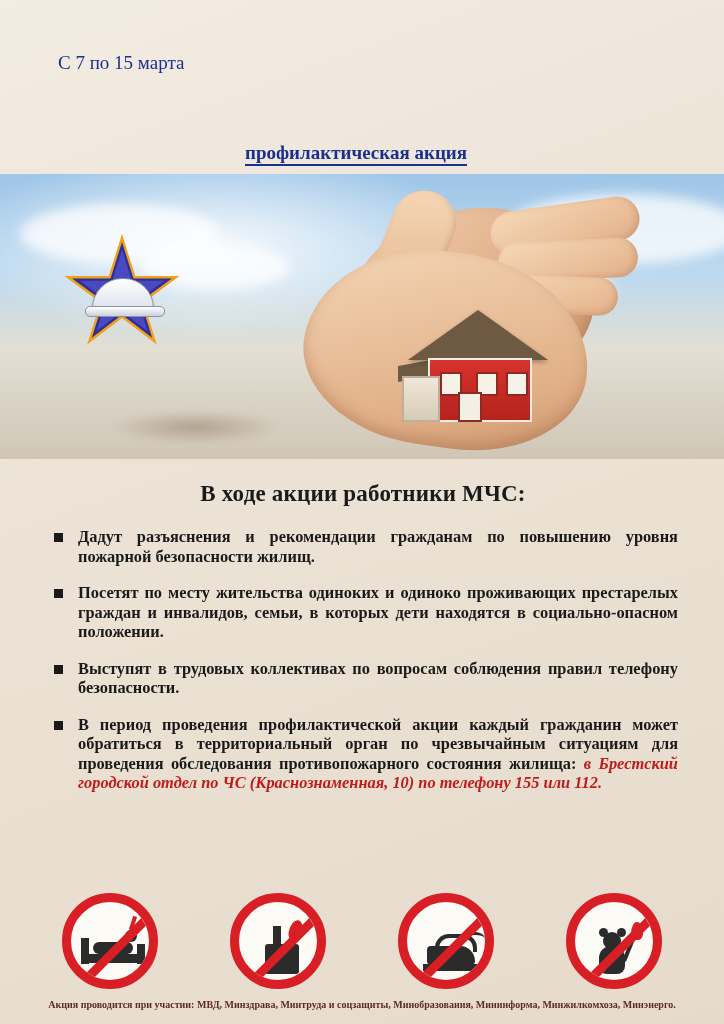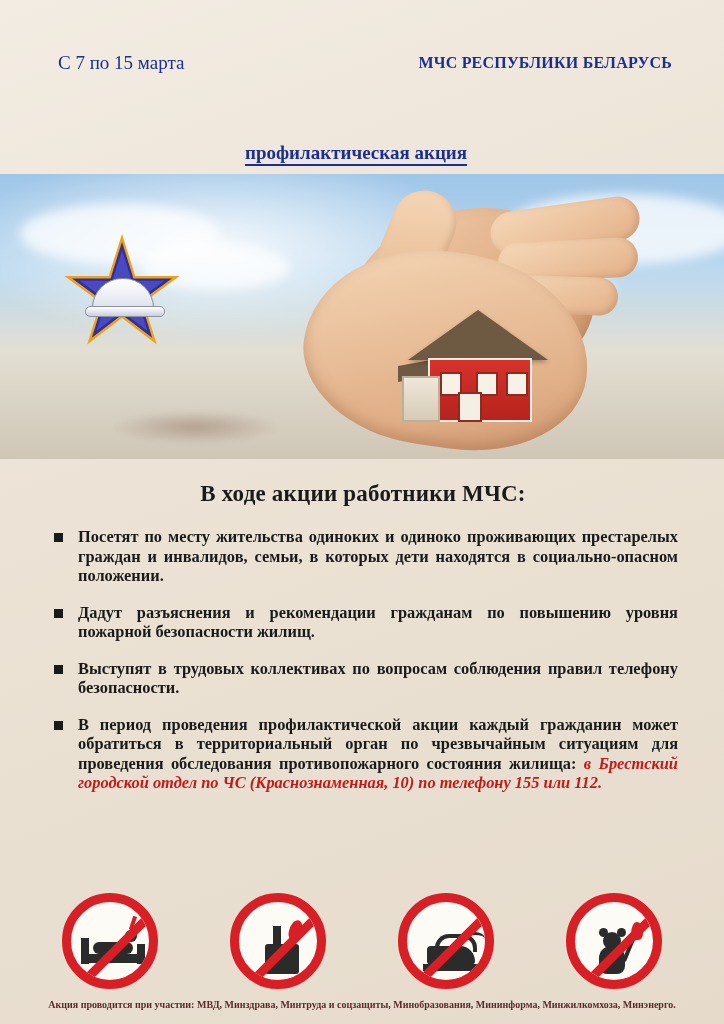--- a/index.html
+++ b/index.html
@@ -238,21 +238,20 @@
     padding:10px 40px 14px;
   }
 </style>
 </head>
 <body>
 
 <div class="poster">
 
   <div class="header">
     <div class="date-line">С 7 по 15 марта</div>
-    <div class="org-line">МЧС РЕСПУБЛИКИ БЕЛАРУСЬ</div>
     <div class="subtitle"><span>профилактическая акция</span></div>
   </div>
 
   <div class="photo">
     <div class="cloud c1"></div>
     <div class="cloud c2"></div>
     <div class="cloud c3"></div>
     <div class="cloud c4"></div>
 
     <div class="emblem">
@@ -281,22 +280,22 @@
         <div class="door"></div>
       </div>
     </div>
     <div class="reflection"></div>
   </div>
 
   <div class="content">
     <div class="lead">В ходе акции работники МЧС:</div>
 
     <ul class="bullets">
+      <li>Дадут разъяснения и рекомендации гражданам по повышению уровня пожарной безопасности жилищ.</li>
       <li>Посетят по месту жительства одиноких и одиноко проживающих престарелых граждан и инвалидов, семьи, в которых дети находятся в социально-опасном положении.</li>
-      <li>Дадут разъяснения и рекомендации гражданам по повышению уровня пожарной безопасности жилищ.</li>
       <li>Выступят в трудовых коллективах по вопросам соблюдения правил телефону безопасности.</li>
       <li><span>В период проведения профилактической акции каждый гражданин может обратиться в территориальный орган по чрезвычайным ситуациям для проведения обследования противопожарного состояния жилища: </span><span class="highlight">в Брестский городской отдел по ЧС (Краснознаменная, 10) по телефону 155 или 112.</span></li>
     </ul>
   </div>
 
   <div class="signs">
 
     <div class="sign">
       <div class="pic">
         <div class="bed-head"></div>

